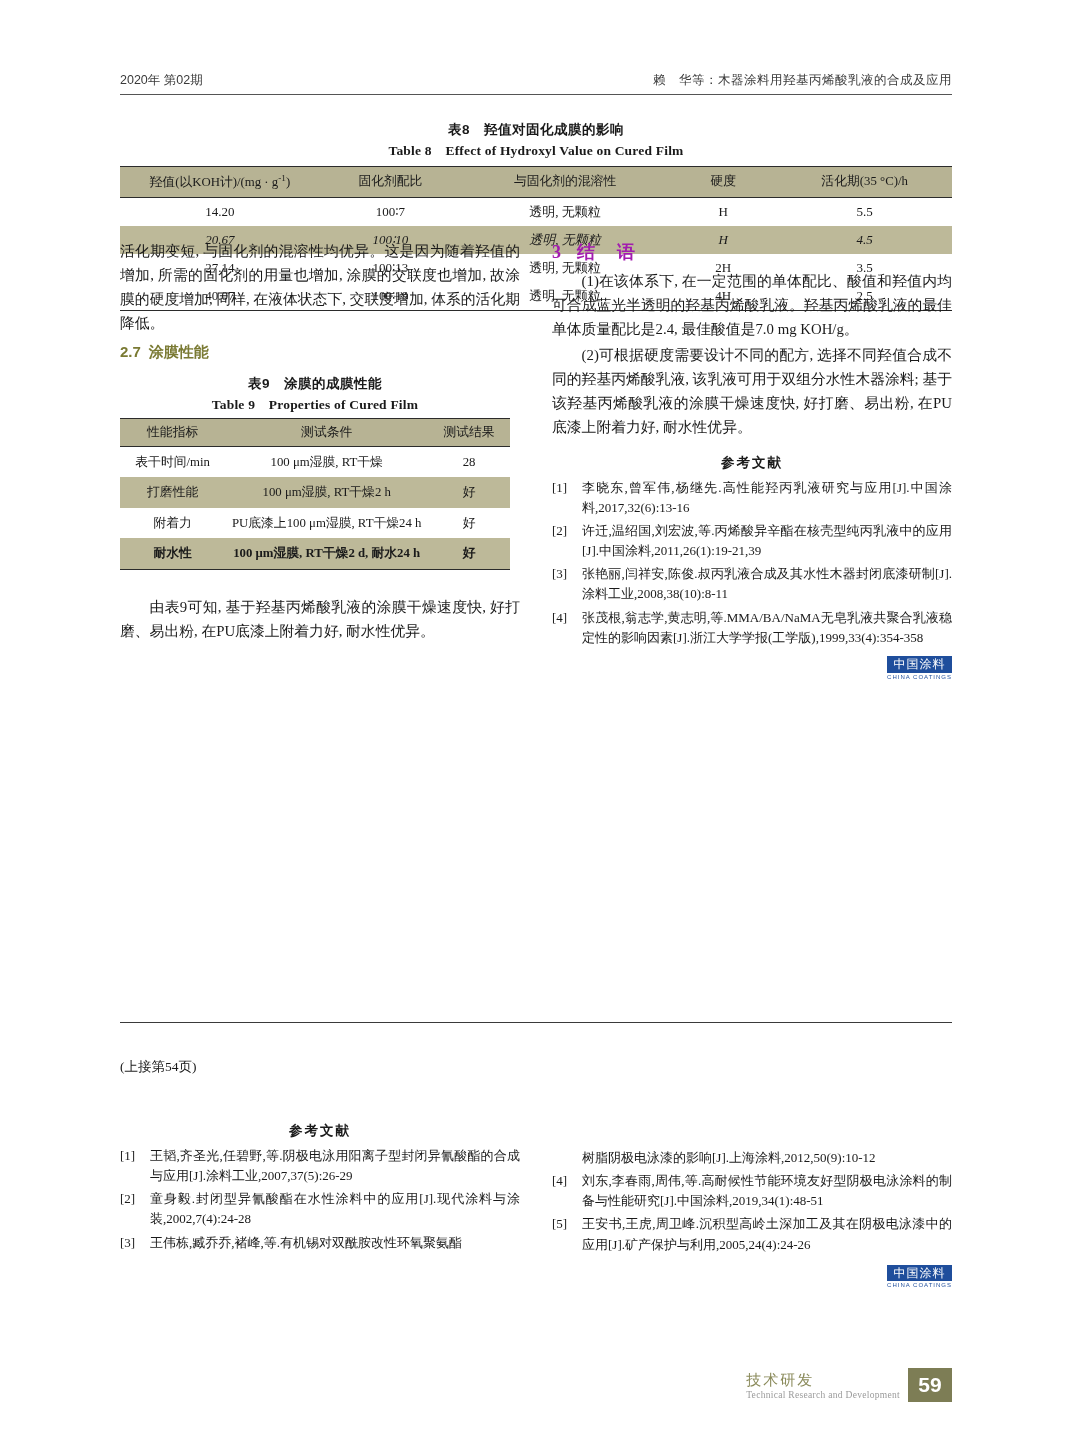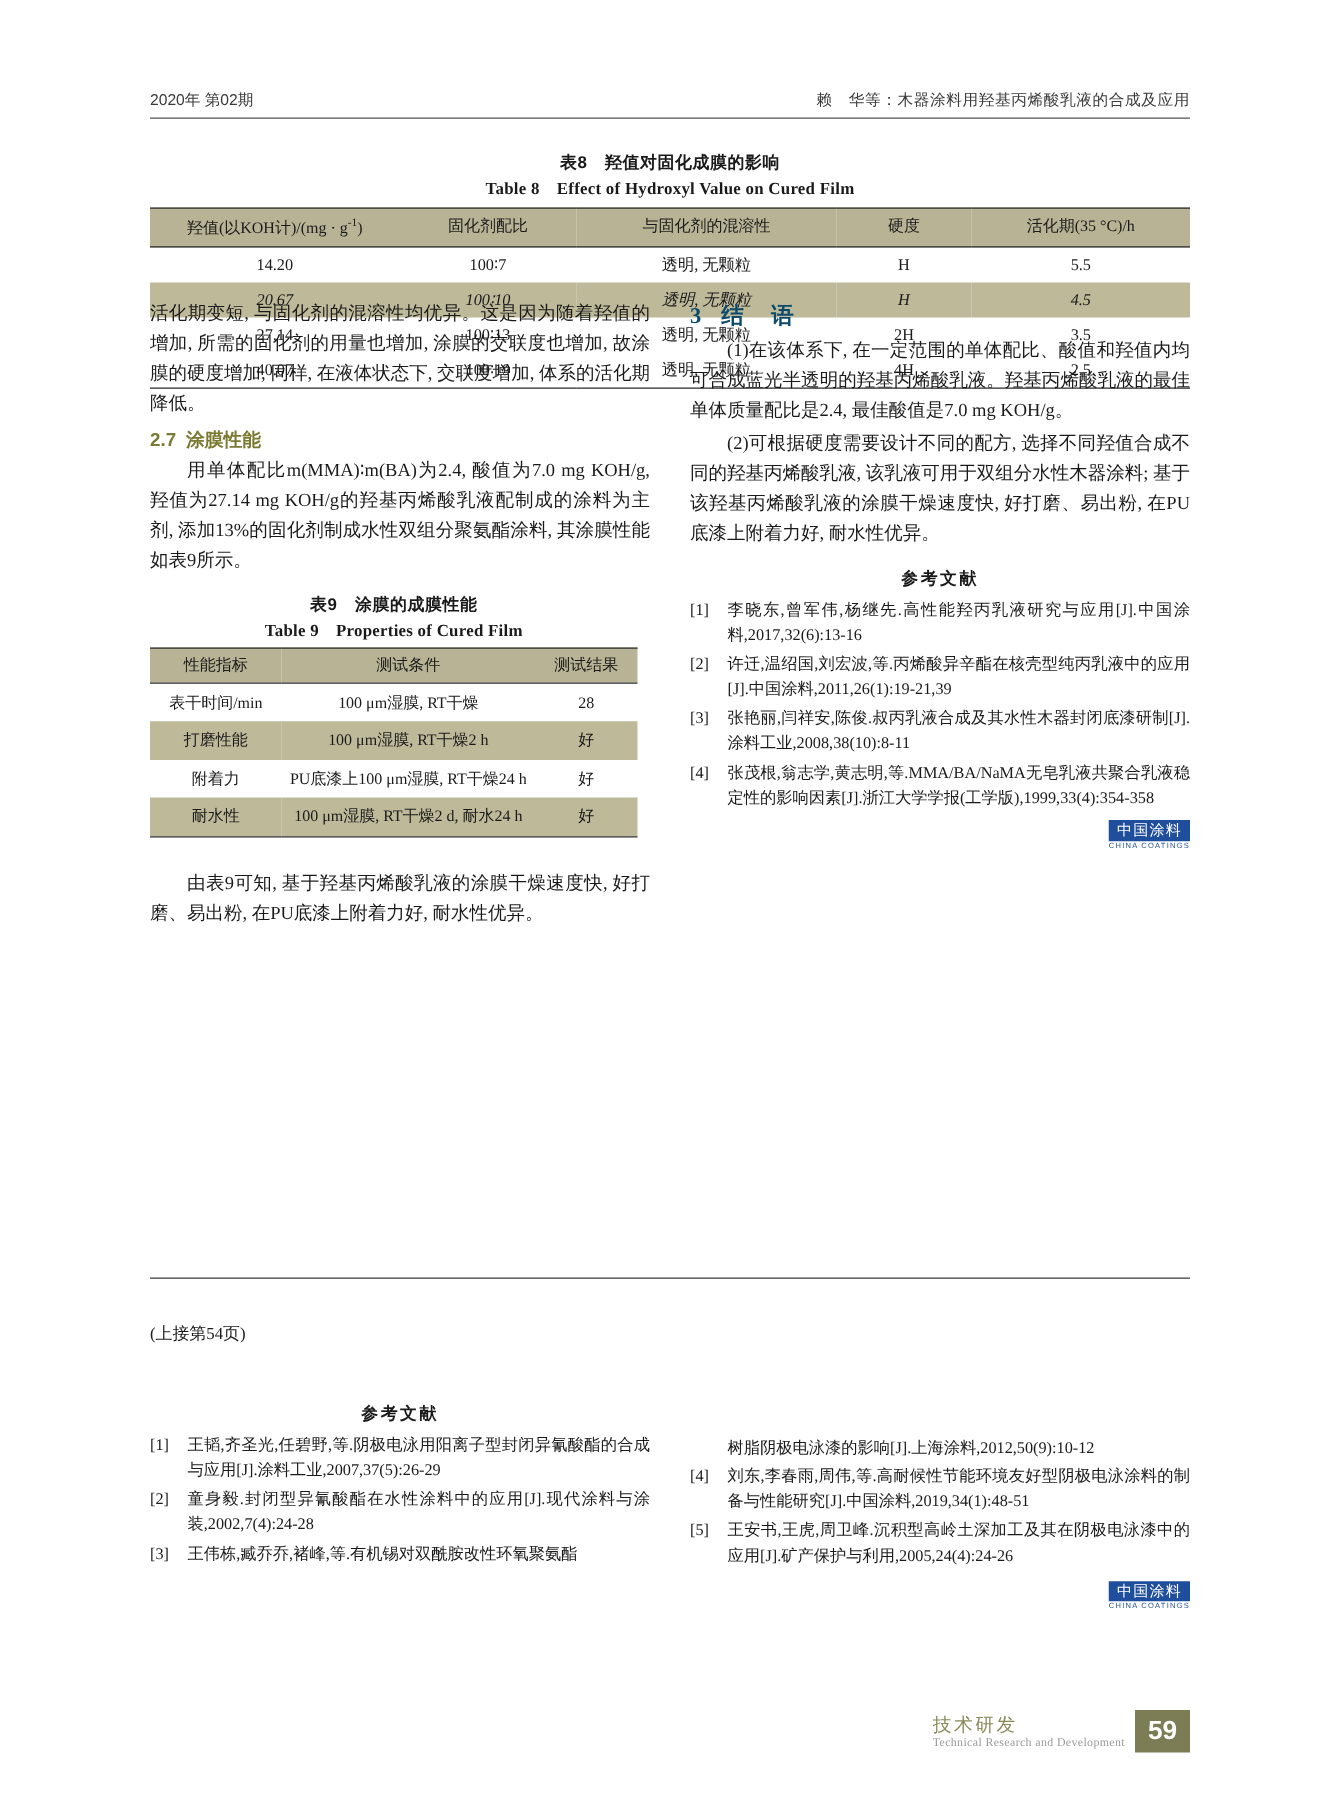--- a/index.html
+++ b/index.html
@@ -128,21 +128,21 @@
     font-weight: bold;
     color: #7a7a33;
     margin: 7px 0 4px 0;
   }
   .sec-head .num { margin-right: 8px; }
 
   .big-head {
     font-family: "Liberation Sans", sans-serif;
     font-size: 18px;
     font-weight: bold;
-    color: #0c4a6e;
+    color: #a21caf;
     margin: 0 0 6px 0;
     letter-spacing: 2px;
   }
   .big-head .num {
     margin-right: 14px;
     font-family: "Liberation Serif", serif;
   }
 
   
   .t9-wrap {
@@ -161,20 +161,21 @@
   }
   .t9 tbody td {
     padding: 6px 3px;
     line-height: 1.45;
   }
   .t9 tbody tr.alt td {
     background: #bdb999;
   }
   .t9 tbody tr:last-child td {
     border-bottom: 1.2px solid #2b2b2b;
+    font-weight: bold;
   }
 
   
   .ref-title {
     text-align: center;
     font-family: "Liberation Sans", sans-serif;
     font-size: 13.5px;
     font-weight: bold;
     letter-spacing: 2px;
     margin: 14px 0 6px 0;
@@ -353,21 +354,20 @@
 
   <div class="cols" style="top:240px;">
 
     <div class="col-left">
       <p class="body-cn">活化期变短, 与固化剂的混溶性均优异。这是因为随着羟值的增加, 所需的固化剂的用量也增加, 涂膜的交联度也增加, 故涂膜的硬度增加, 同样, 在液体状态下, 交联度增加, 体系的活化期降低。</p>
 
       <div class="sec-head">
         <span class="num">2.7</span><span>涂膜性能</span>
       </div>
 
-      <p class="body-cn indent">用单体配比m(MMA)∶m(BA)为2.4, 酸值为7.0 mg KOH/g, 羟值为27.14 mg KOH/g的羟基丙烯酸乳液配制成的涂料为主剂, 添加13%的固化剂制成水性双组分聚氨酯涂料, 其涂膜性能如表9所示。</p>
 
       <div class="t9-wrap">
         <div class="tbl-caption">
           <div class="cn">表9　涂膜的成膜性能</div>
           <div class="en">Table 9　Properties of Cured Film</div>
         </div>
         <table class="t9">
           <thead>
             <tr>
               <th style="width:27%">性能指标</th>

